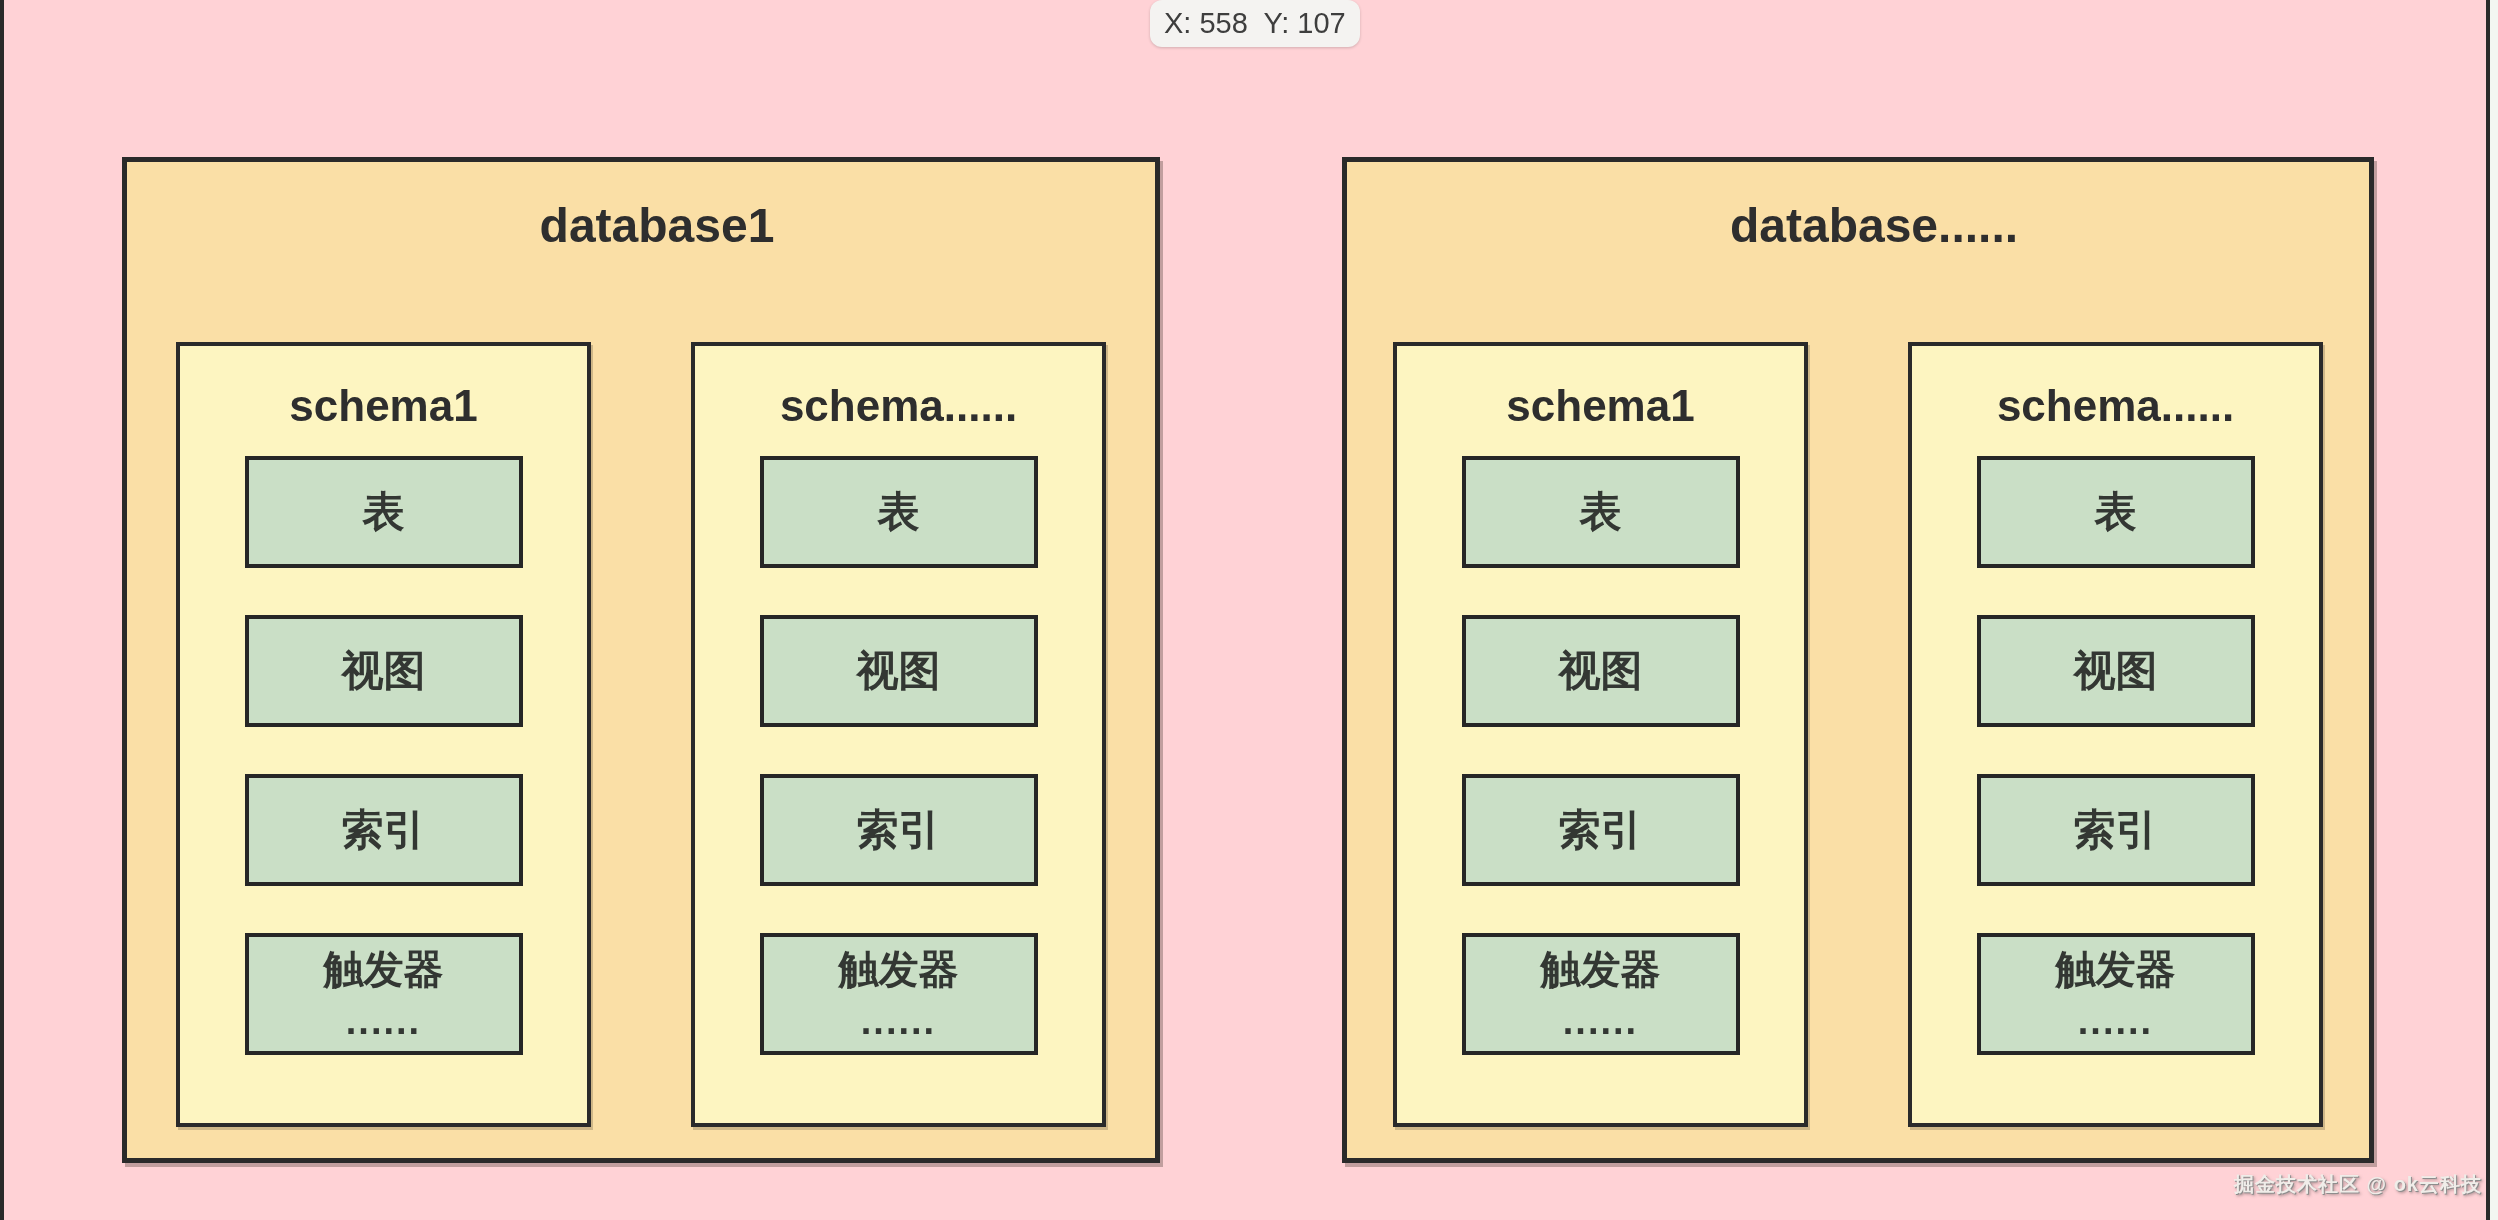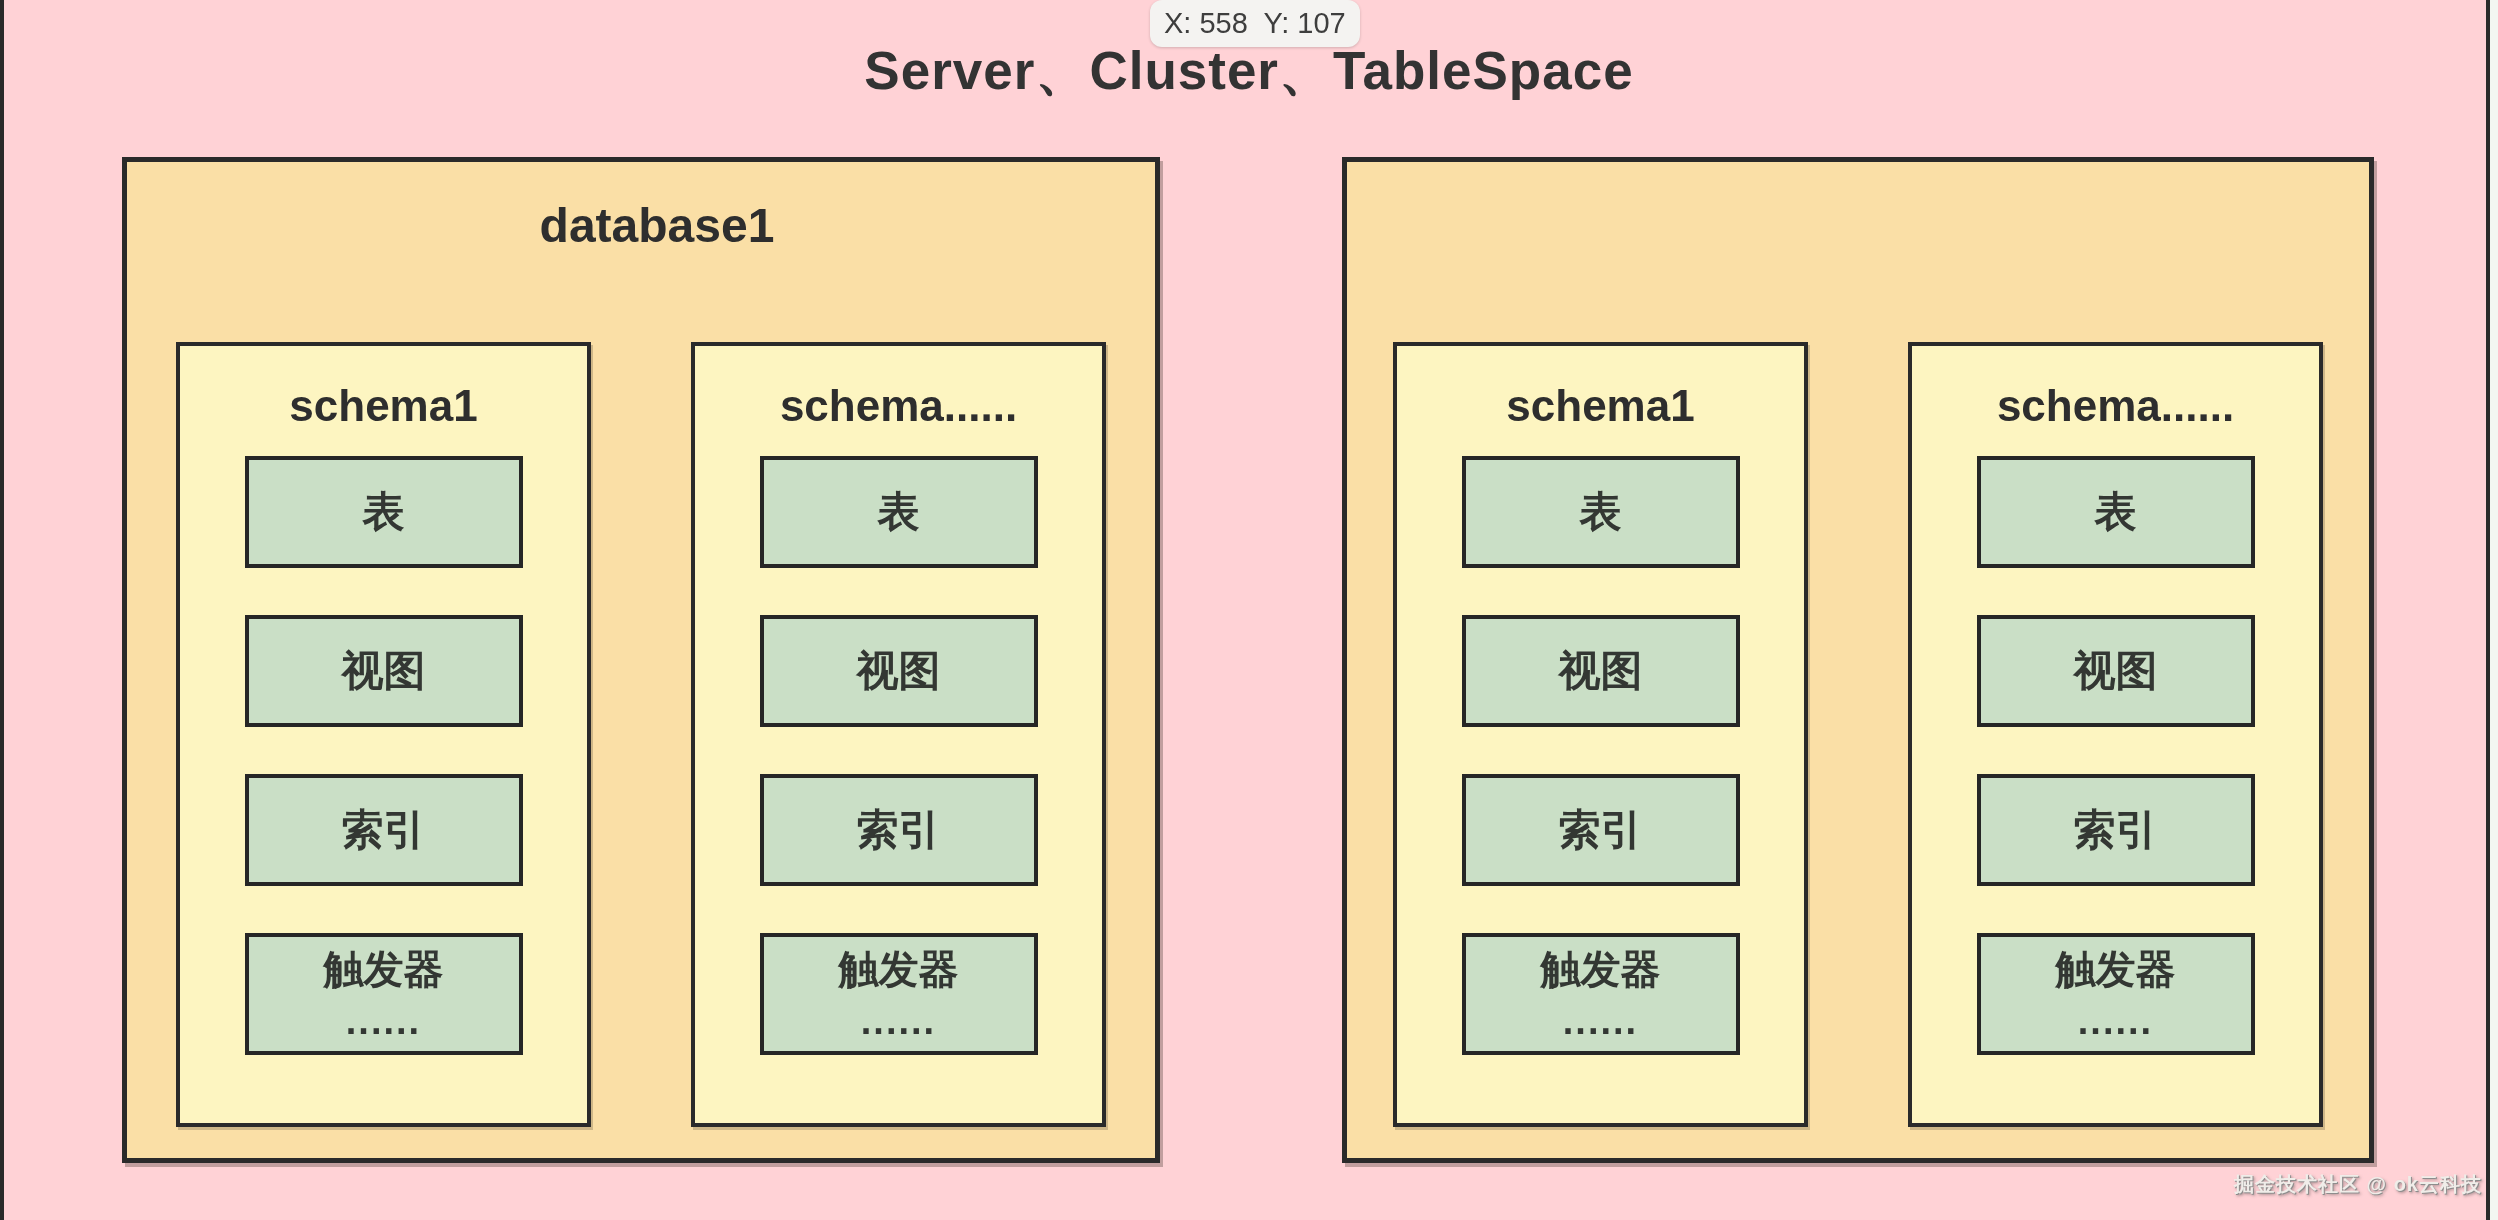--- a/index.html
+++ b/index.html
@@ -140,21 +140,20 @@
 <body>
 
 <div class="stage">
 
   <div class="edge-line-left"></div>
   <div class="edge-line-right"></div>
   <div class="edge-strip-right"></div>
 
   <div class="tooltip">X: 558  Y: 107</div>
 
-  <div class="page-title">Server、Cluster、TableSpace</div>
 
   <section class="db db-1">
     <div class="db-title">database1</div>
     <div class="schemas">
 
       <div class="schema">
         <div class="schema-title">schema1</div>
         <div class="item first">表</div>
         <div class="item">视图</div>
         <div class="item">索引</div>
@@ -172,20 +171,21 @@
         <div class="item multi">
           <span>触发器</span>
           <span class="more-line">......</span>
         </div>
       </div>
 
     </div>
   </section>
 
   <section class="db db-2">
+    <div class="db-title">database......</div>
     <div class="schemas">
 
       <div class="schema">
         <div class="schema-title">schema1</div>
         <div class="item first">表</div>
         <div class="item">视图</div>
         <div class="item">索引</div>
         <div class="item multi">
           <span>触发器</span>
           <span class="more-line">......</span>

